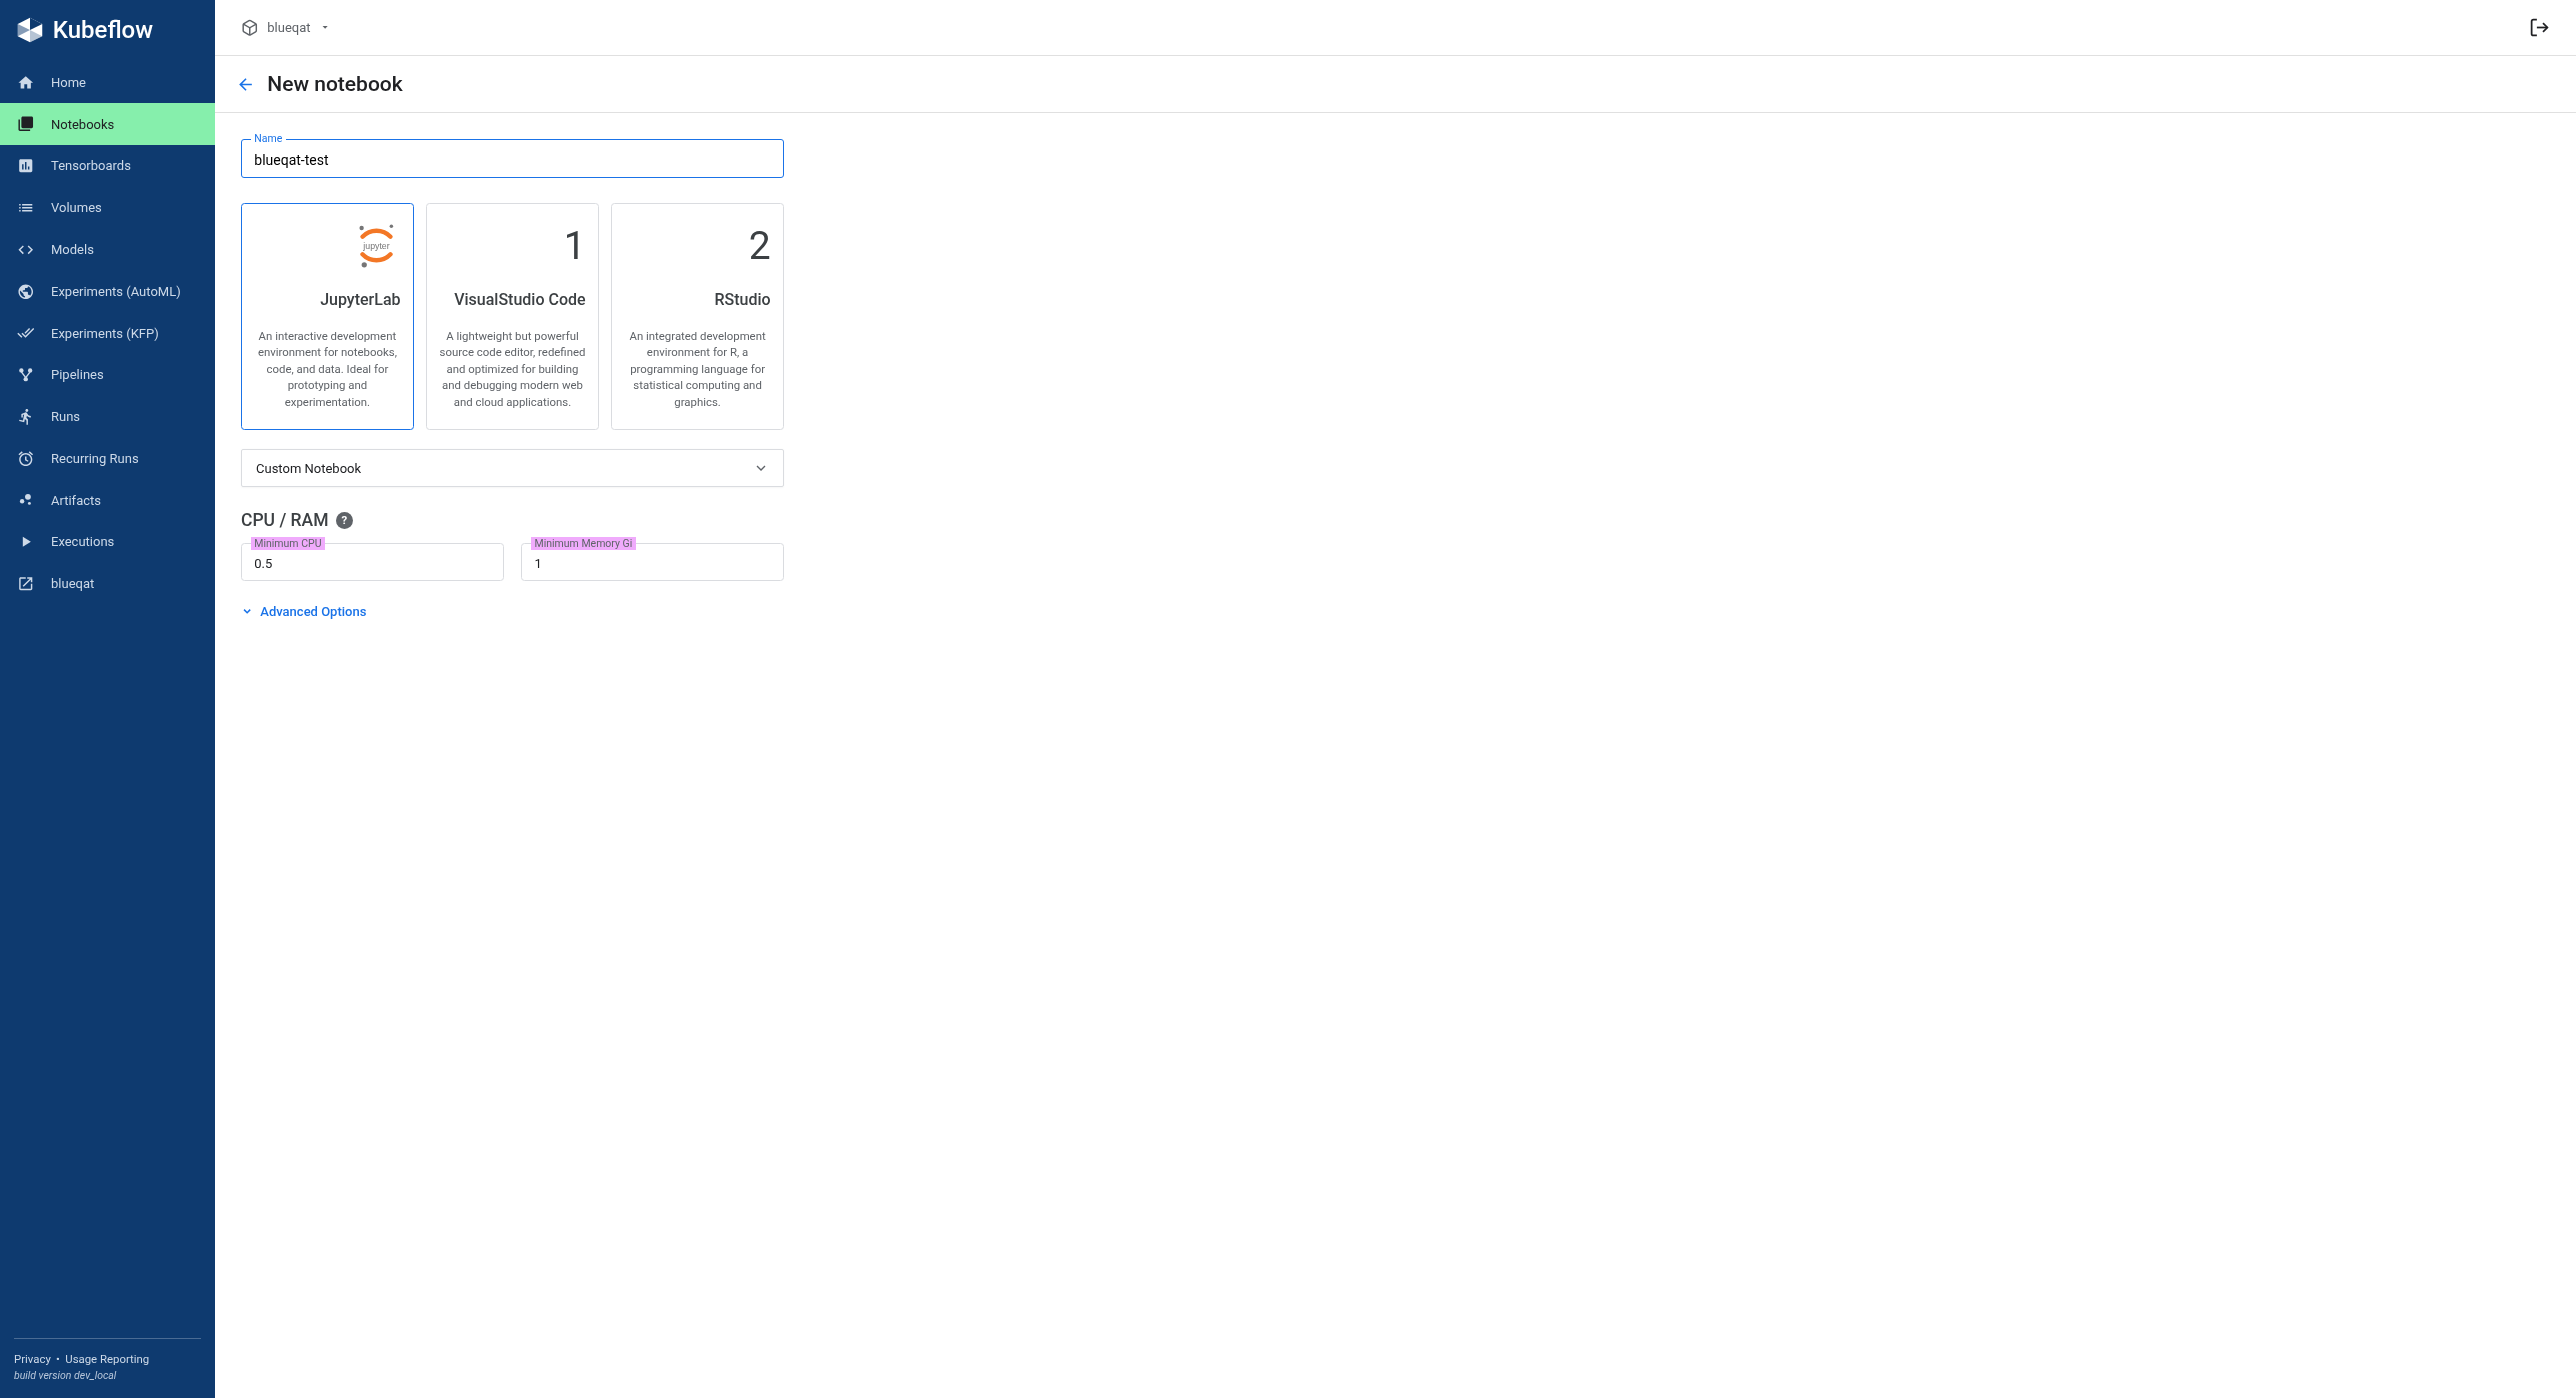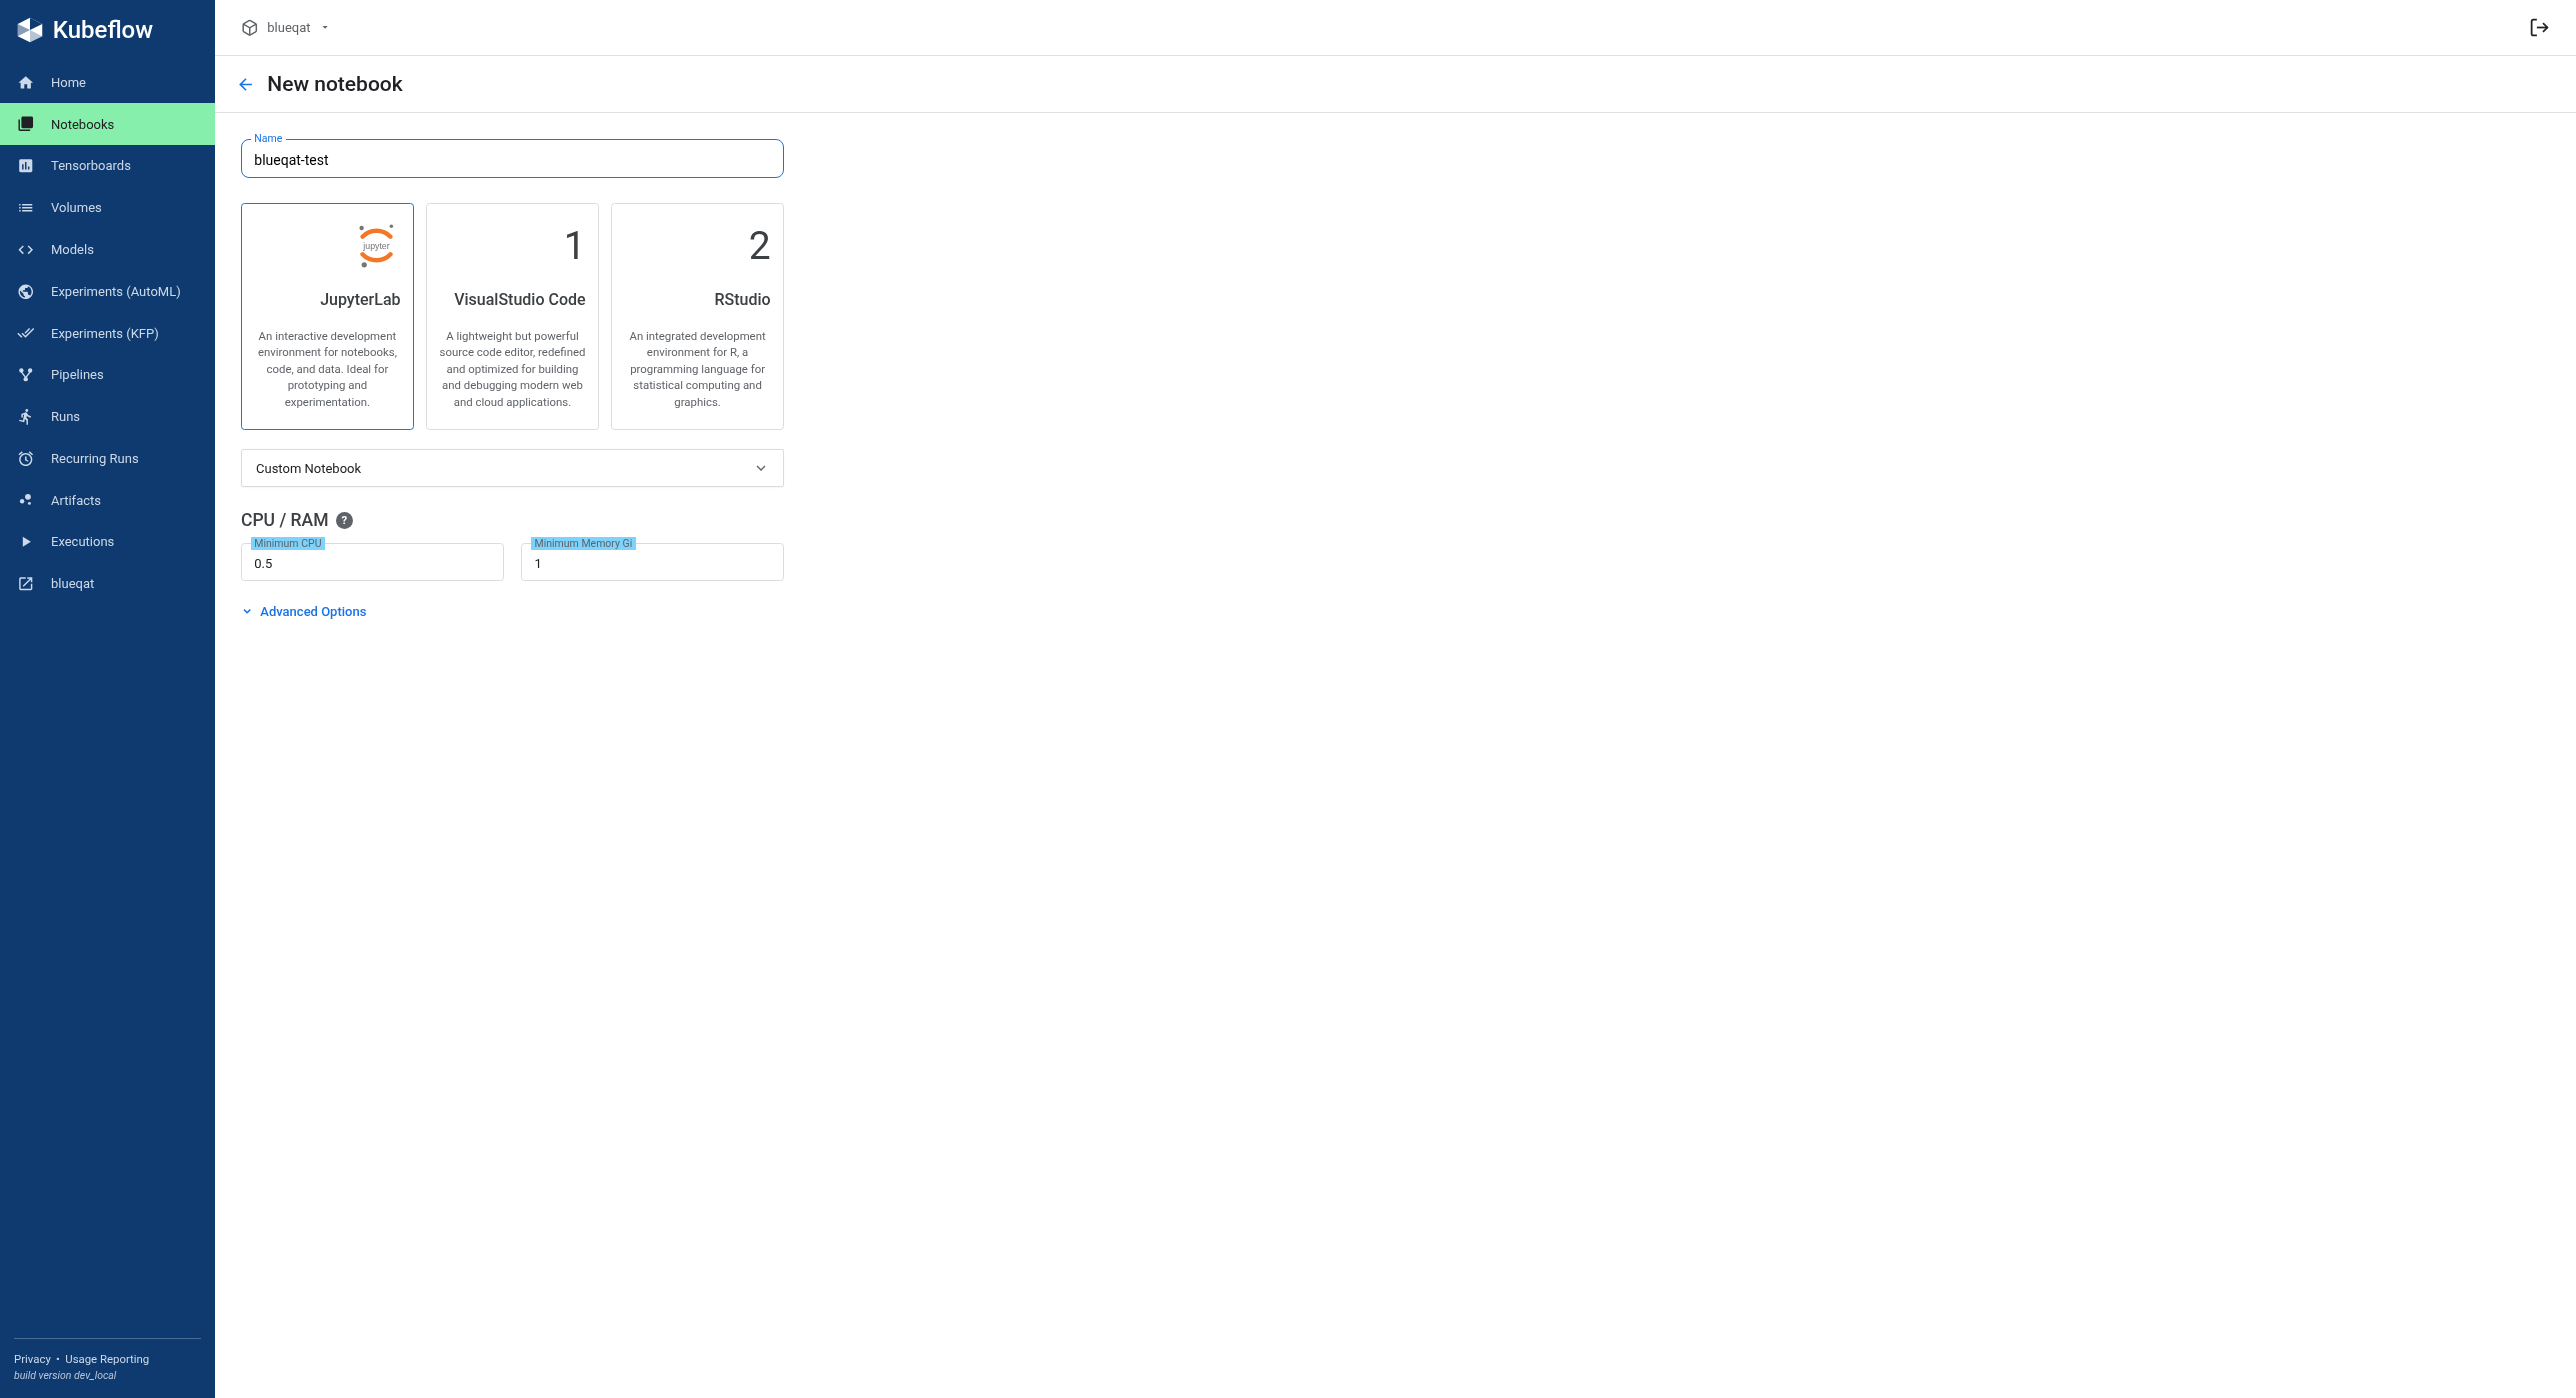--- a/index.html
+++ b/index.html
@@ -19,37 +19,37 @@
 .sidebar-bottom .build { font-style: italic; font-size: 10.5px; color: #b7c6da; }
 .main { flex: 1; display: flex; flex-direction: column; overflow: hidden; }
 .topbar { height: 56px; border-bottom: 0.9px solid #e0e0e0; display: flex; align-items: center; padding: 0 26px; justify-content: space-between; }
 .ns-selector { display: flex; align-items: center; gap: 8.8px; cursor: pointer; color: #5f6368; font-size: 13px; }
 .logout-icon { cursor: pointer; }
 .page-header { border-bottom: 0.9px solid #e0e0e0; padding: 16px 26px 16px 21px; display: flex; align-items: center; gap: 12.3px; }
 .page-header h1 { font-size: 21px; font-weight: 500; color: #202124; }
 .back-arrow { color: #1a73e8; cursor: pointer; display: flex; }
 .content { padding: 26px 26px 17.5px 26px; overflow-y: auto; flex: 1; }
 .form-col { max-width: 543px; }
-.fieldset { position: relative; border: 1.8px solid #1a73e8; border-radius: 8px; padding: 12.3px 12.3px 8.8px 12.3px; margin-bottom: 24.5px; text-decoration: underline; }
+.fieldset { position: relative; border: 1.8px solid #1a73e8; border-radius: 3px; padding: 12.3px 12.3px 8.8px 12.3px; margin-bottom: 24.5px; text-decoration: underline; }
 .fieldset .legend { position: absolute; top: -8px; left: 8.8px; background: #fff; padding: 0 3.5px; font-size: 10.5px; color: #1a73e8; }
 .fieldset input { border: none; outline: none; font-size: 14px; width: 100%; font-family: inherit; }
 @keyframes blink { 50% { opacity: 0; } }
 .cards { display: flex; gap: 12.3px; margin-bottom: 19px; }
 .card { flex: 1; border: 0.9px solid #dadce0; border-radius: 3.5px; padding: 14px 12.3px 19px 12.3px; text-align: center; cursor: pointer; display: flex; flex-direction: column; align-items: flex-end; }
 .card.selected { border: 1.8px solid #1a73e8; }
 .card-logo { height: 56px; display: flex; align-items: center; justify-content: center; margin-bottom: 16px; }
 .card-logo .num { font-size: 39px; color: #3c4043; font-weight: 400; }
 .card-title { font-size: 16px; font-weight: 500; color: #3c4043; margin-bottom: 19px; }
 .card-desc { font-size: 11.4px; color: #5f6368; line-height: 1.45; }
 .dropdown { border: 0.9px solid #dadce0; border-radius: 2px; padding: 10px 14px; display: flex; justify-content: space-between; align-items: center; cursor: pointer; margin-bottom: 23px; box-shadow: 0 0.9px 1.8px rgba(0,0,0,0.04); font-size: 13px; }
 .section-title { font-size: 17.5px; font-weight: 500; color: #3c4043; display: flex; align-items: center; gap: 7px; margin-bottom: 12.3px; }
 .help-icon { width: 17.5px; height: 17.5px; border-radius: 50%; background: #5f6368; color: #fff; font-size: 11.4px; display: flex; align-items: center; justify-content: center; font-weight: bold; }
 .cpu-ram-row { display: flex; gap: 17.5px; margin-bottom: 23px; }
 .small-field { flex: 1; position: relative; border: 0.9px solid #dadce0; border-radius: 3.5px; padding: 12.3px 12.3px 8.8px 12.3px; }
-.small-field .legend { position: absolute; top: -7px; left: 8.8px; background: #7dd3fc; padding: 0 3.5px; font-size: 10.5px; color: #5f6368; }
+.small-field .legend { position: absolute; top: -7px; left: 8.8px; background: #f0abfc; padding: 0 3.5px; font-size: 10.5px; color: #5f6368; }
 .small-field .value { font-size: 13px; }
 .adv-options { display: flex; align-items: center; gap: 7px; color: #1a73e8; font-weight: 500; font-size: 13px; cursor: pointer; }
 .chevron { width: 12.3px; height: 12.3px; }
 svg { display: block; }
 .jupyter-ring { width: 49px; height: 49px; position: relative; }
 </style>
 </head>
 <body>
 
 <div class="app">

